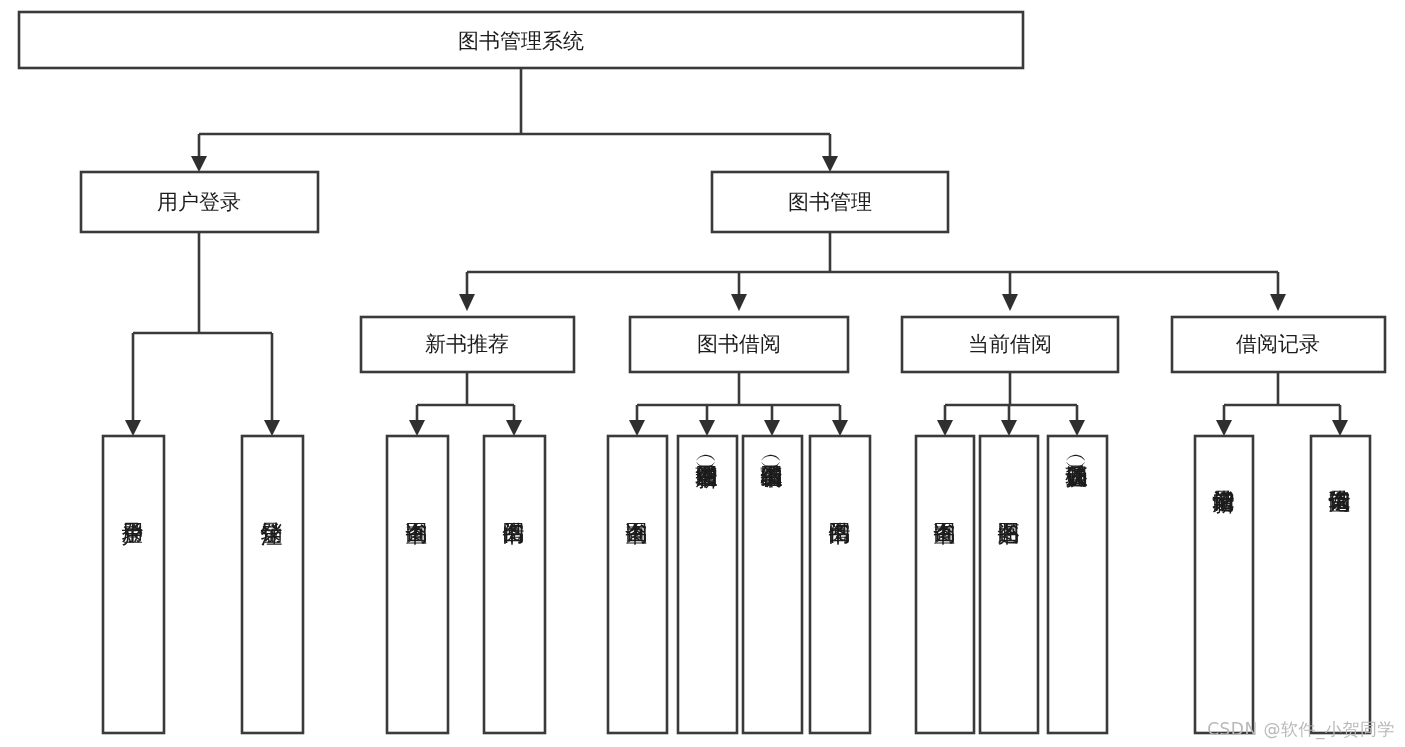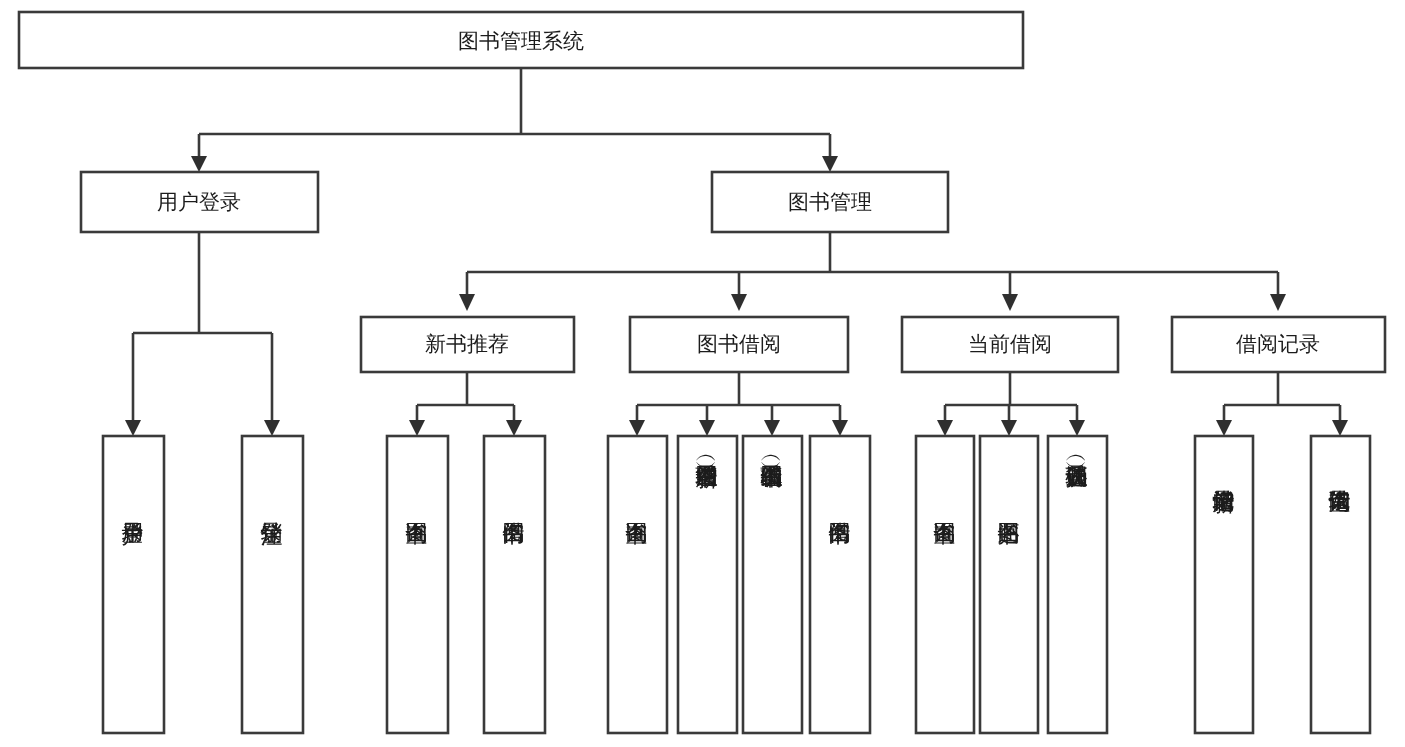--- a/index.html
+++ b/index.html
@@ -239,14 +239,15 @@
       <text class="node-label-v" x="1224" y="473">新增借阅记录</text>
     </g>
 
     <g>
       <rect class="node-box" x="1311" y="436" width="59" height="297"></rect>
       <text class="node-label-v" x="1340" y="473">查询借阅记录</text>
     </g>
 
   </svg>
 
+  <div class="watermark-text">CSDN @软件_小贺同学</div>
 
 </div>
 
 </body></html>

